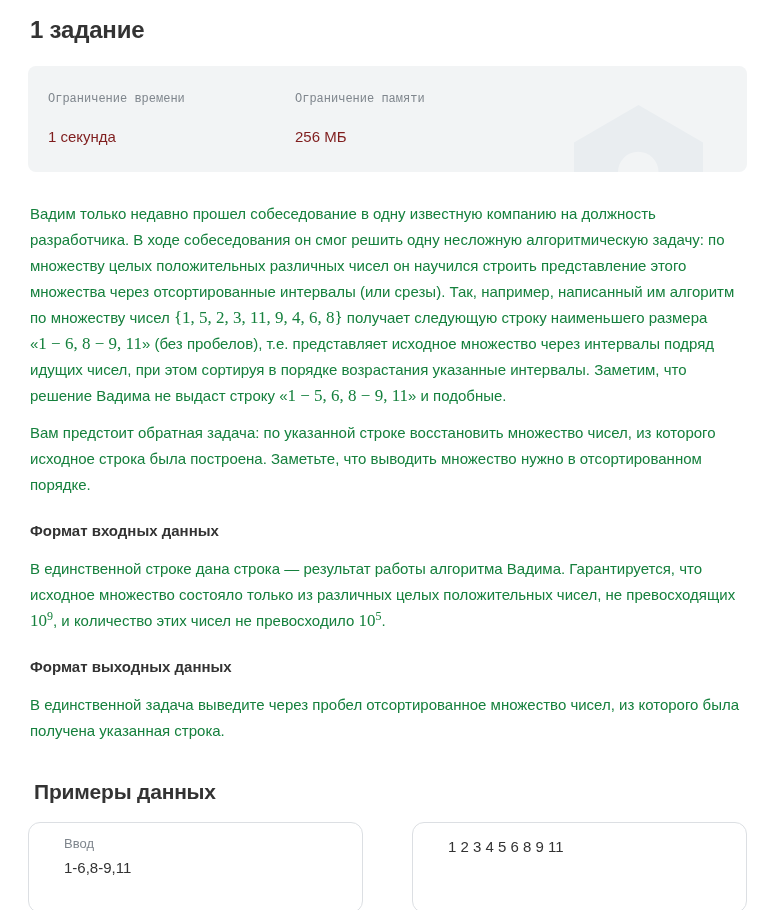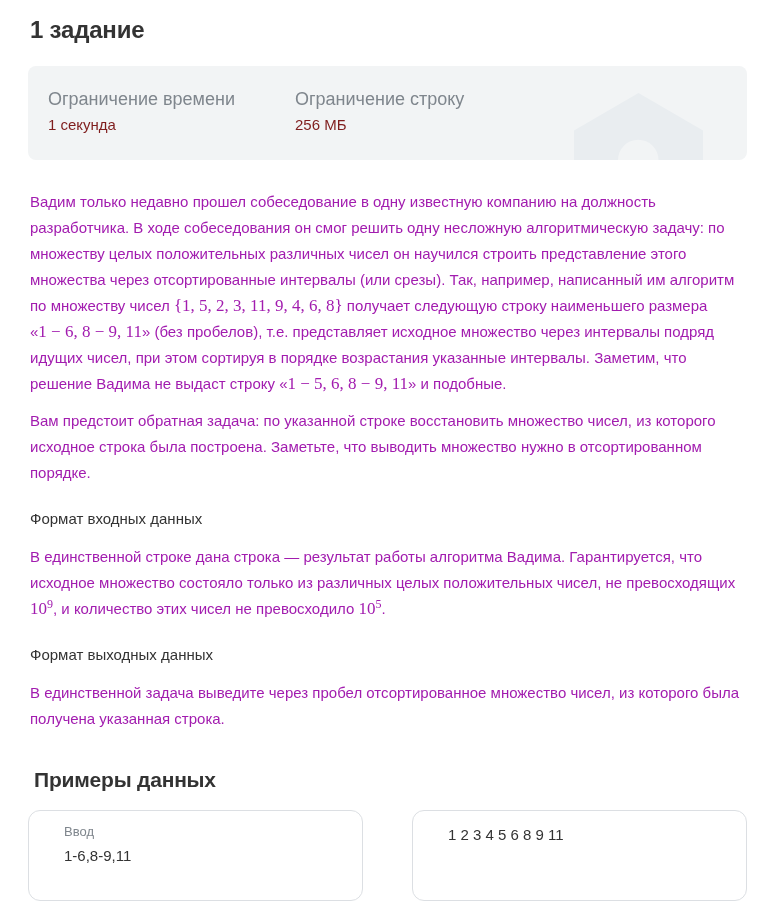--- a/index.html
+++ b/index.html
@@ -27,50 +27,51 @@
     position: relative;
     background: #f2f4f5;
     border-radius: 8px;
     padding: 25px 20px;
     margin-left: -2px;
     overflow: hidden;
   }
   .limits-cols { display: flex; position: relative; z-index: 1; }
   .limit-col-time { width: 247px; }
   .limit-label {
-    font-size: 18px;
+    font-size: 12px;
     line-height: 16px;
     color: #7f868d;
-    margin-bottom: 8px;
+    margin-bottom: 20px;
+    font-family: Liberation Mono, monospace;
   }
   .limit-value {
     font-size: 15px;
     line-height: 20px;
     color: #7f1d1d;
   }
   .house-watermark {
     position: absolute;
     right: 44px;
     bottom: 0;
     z-index: 0;
     display: block;
   }
 
   
   .statement { margin-top: 29px; max-width: 712px; }
   .statement p {
     font-size: 15px;
     line-height: 26px;
-    color: #a21caf;
+    color: #15803d;
     margin: 0 0 11px 0;
   }
   .statement h3 {
     font-size: 15px;
     line-height: 26px;
-    font-weight: 400;
+    font-weight: 700;
     color: #333333;
     margin: 20px 0 12px 0;
   }
   .math {
     font-family: "Liberation Serif", "DejaVu Serif", serif;
     font-size: 17px;
     white-space: nowrap;
   }
   sup.math { font-size: 12px; line-height: 0; }
 
@@ -116,21 +117,21 @@
 
   <h1 class="page-title">1 задание</h1>
 
   <div class="limits">
     <div class="limits-cols">
       <div class="limit-col-time">
         <div class="limit-label">Ограничение времени</div>
         <div class="limit-value">1 секунда</div>
       </div>
       <div class="limit-col-memory">
-        <div class="limit-label">Ограничение строку</div>
+        <div class="limit-label">Ограничение памяти</div>
         <div class="limit-value">256 МБ</div>
       </div>
     </div>
     <svg class="house-watermark" width="129" height="67" viewBox="0 0 129 67" aria-hidden="true">
       <path d="M64.5 0 L129 37.5 L129 67 L84.5 67 A20.25 20.25 0 0 0 44 67 L0 67 L0 37.5 Z" fill="#e9edf0"></path>
     </svg>
   </div>
 
   <div class="statement">
     <p><span>Вадим только недавно прошел собеседование в одну известную компанию на должность разработчика. В ходе собеседования он смог решить одну несложную алгоритмическую задачу: по множеству целых положительных различных чисел он научился строить представление этого множества через отсортированные интервалы (или срезы). Так, например, написанный им алгоритм по множеству чисел </span><span class="math">{1, 5, 2, 3, 11, 9, 4, 6, 8}</span><span> получает следующую строку наименьшего размера «</span><span class="math">1 − 6, 8 − 9, 11</span><span>» (без пробелов), т.е. представляет исходное множество через интервалы подряд идущих чисел, при этом сортируя в порядке возрастания указанные интервалы. Заметим, что решение Вадима не выдаст строку «</span><span class="math">1 − 5, 6, 8 − 9, 11</span><span>» и подобные.</span></p>

